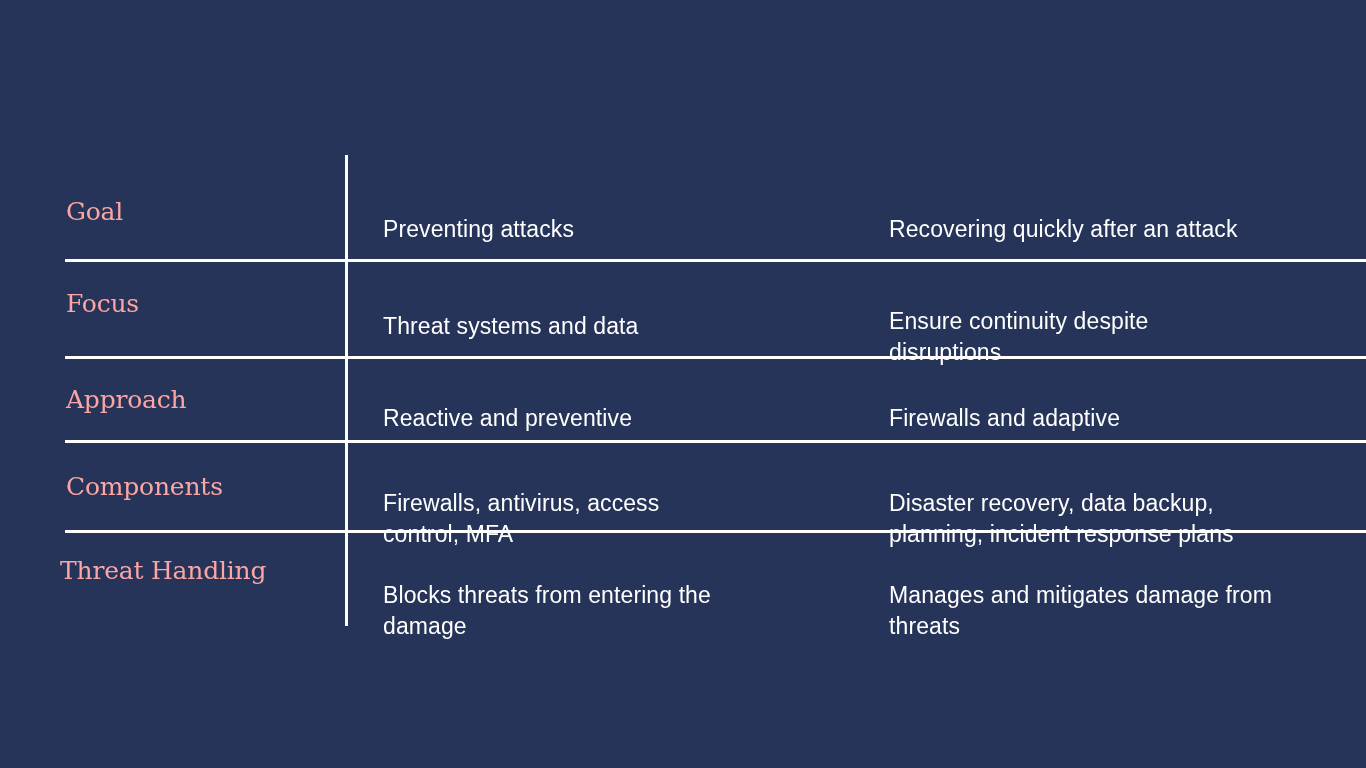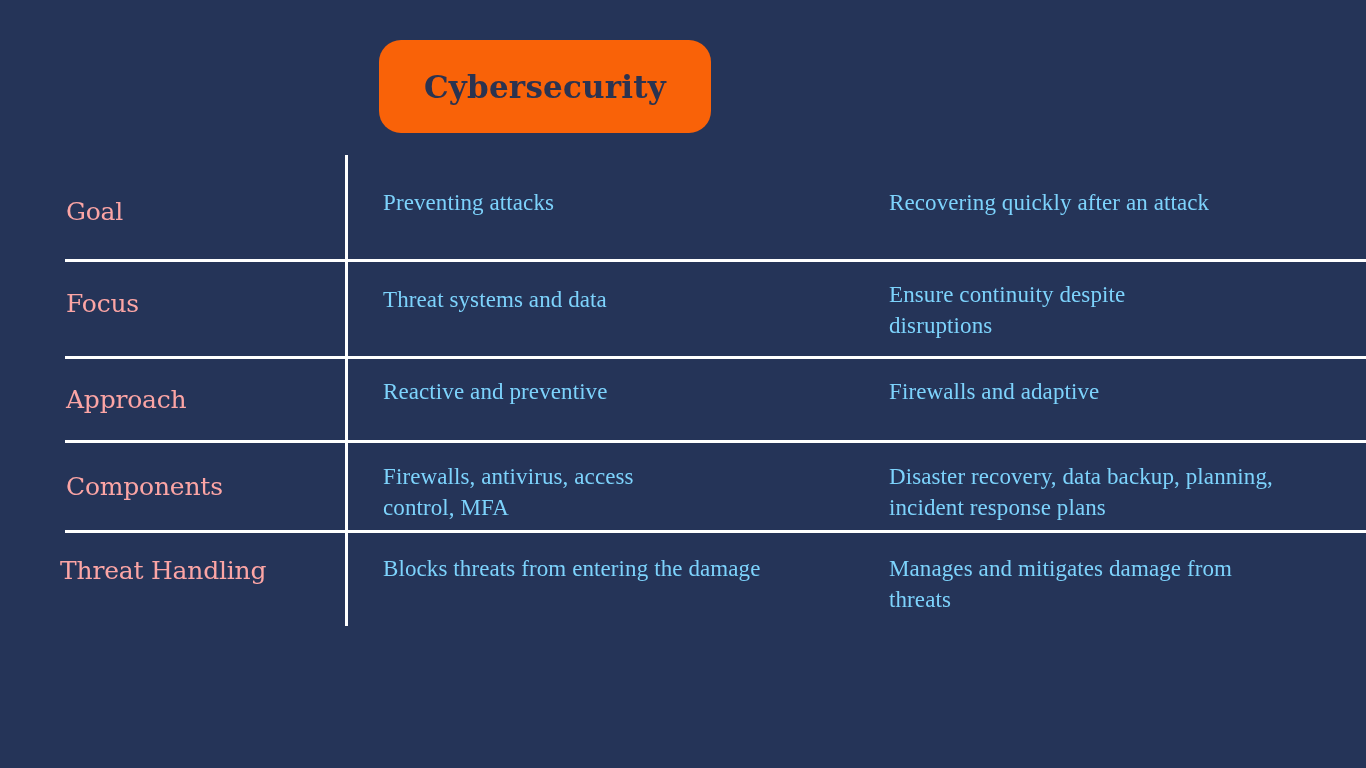--- a/index.html
+++ b/index.html
@@ -90,26 +90,27 @@
     color: #fca5a5;
     font-family: "DejaVu Serif", serif;
     font-size: 25px;
     font-weight: normal;
     letter-spacing: -0.2px;
     line-height: 1.15;
   }
 
   .cell {
     position: absolute;
-    color: #7dd3fc;
-    font-family: Liberation Serif, serif;
+    color: #ffffff;
+    font-family: Liberation Sans, sans-serif;
     font-size: 23px;
     font-weight: normal;
     line-height: 1.34;
     letter-spacing: 0.1px;
+    margin-top: 26px;
   }
   .cell.col1 { left: 383px; width: 470px; }
   .cell.col2 { left: 889px; width: 450px; }
 
   
   .logo-aztech {
     position: absolute;
     left: 67px;
     top: 683px;
     color: #FFFFFF;
@@ -161,23 +162,20 @@
     width: 36px;
     height: 36px;
     background: #F96208;
   }
 </style>
 </head>
 <body>
 
 <div class="slide">
 
-  <div class="pill" id="pill-cybersecurity">
-    <span>Cybersecurity</span>
-  </div>
 
 
   <div class="table">
 
     <div class="vrule"></div>
 
     <div class="row">
       <div class="row-label" style="top:198px;">Goal</div>
       <div class="cell col1" style="top:188px;">Preventing attacks</div>
       <div class="cell col2" style="top:188px;">Recovering quickly after an attack</div>

